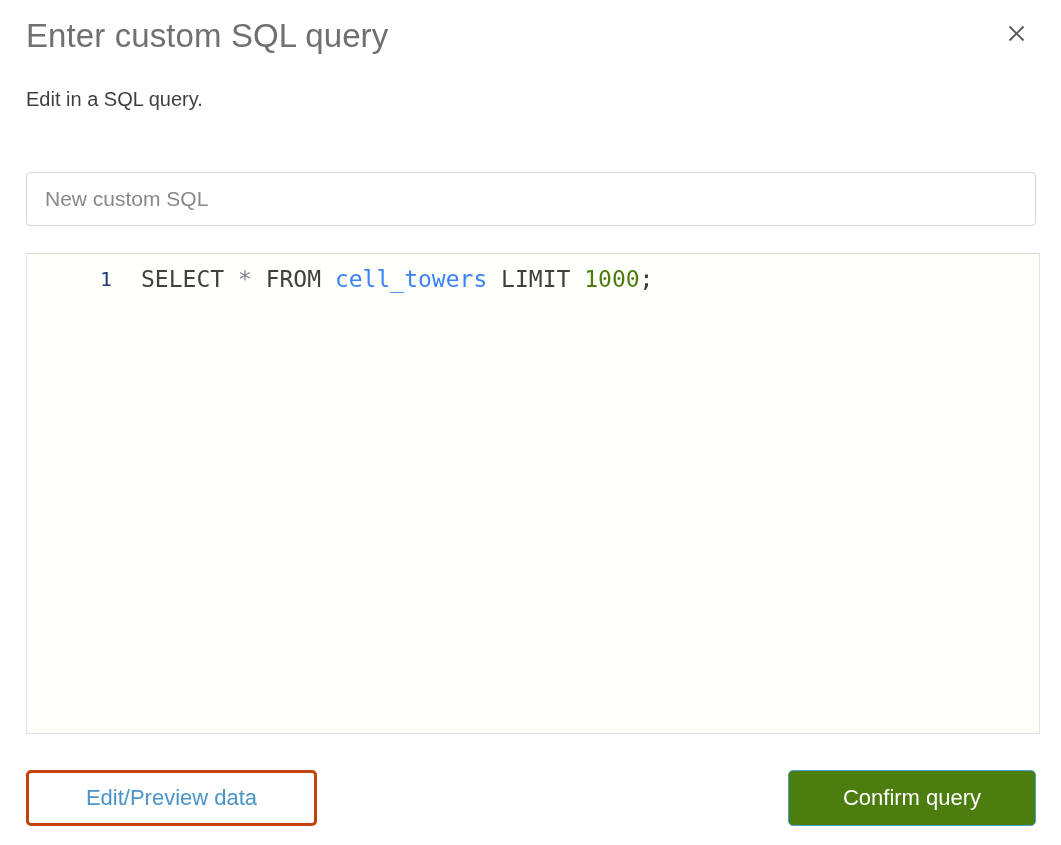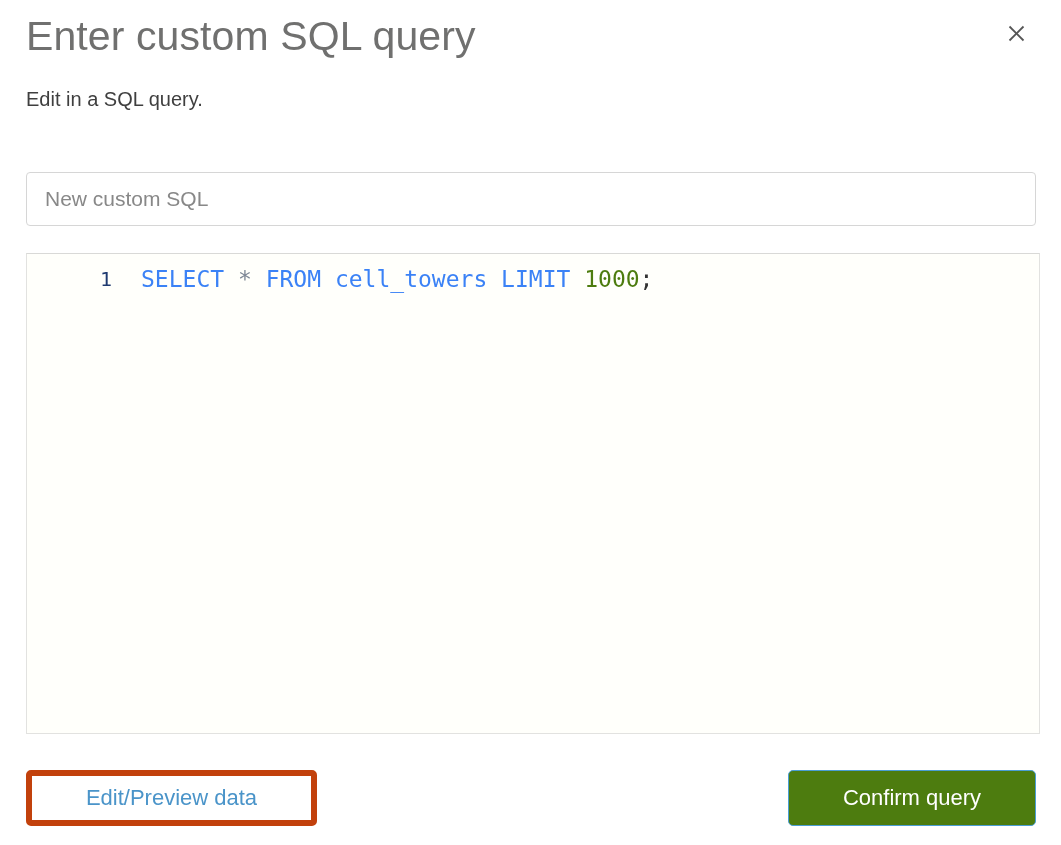--- a/index.html
+++ b/index.html
@@ -18,21 +18,21 @@
     width: 1061px;
     height: 845px;
     background: #ffffff;
   }
 
   
   .dialog-title {
     position: absolute;
     left: 26px;
     top: 14px;
-    font-size: 41px;
+    font-size: 33px;
     font-weight: 400;
     color: #70706f;
     letter-spacing: 0.1px;
     line-height: 44px;
     white-space: nowrap;
   }
 
   .close-button {
     position: absolute;
     right: 32px;
@@ -114,34 +114,34 @@
   .code {
     flex: 1;
     padding-left: 25px;
     font-family: "DejaVu Sans Mono", monospace;
     font-size: 23px;
     line-height: 26px;
     white-space: pre;
     color: #111111;
   }
 
-  .tok-keyword  { color: #3b82f6; }
+  .tok-keyword  { color: #404040; }
   .tok-operator { color: #7d8795; }
   .tok-ident    { color: #3b82f6; }
   .tok-number   { color: #4d7c0f; }
   .tok-punct    { color: #333333; }
 
   
   .btn-secondary {
     position: absolute;
     left: 26px;
     top: 770px;
     width: 291px;
     height: 56px;
-    border: 6px solid #c2410c;
+    border: 3px solid #c2410c;
     border-radius: 5px;
     background: #ffffff;
     color: #4a94c9;
     font-family: "Liberation Sans", sans-serif;
     font-size: 22px;
     font-weight: 400;
     cursor: pointer;
     padding: 0;
   }
 

